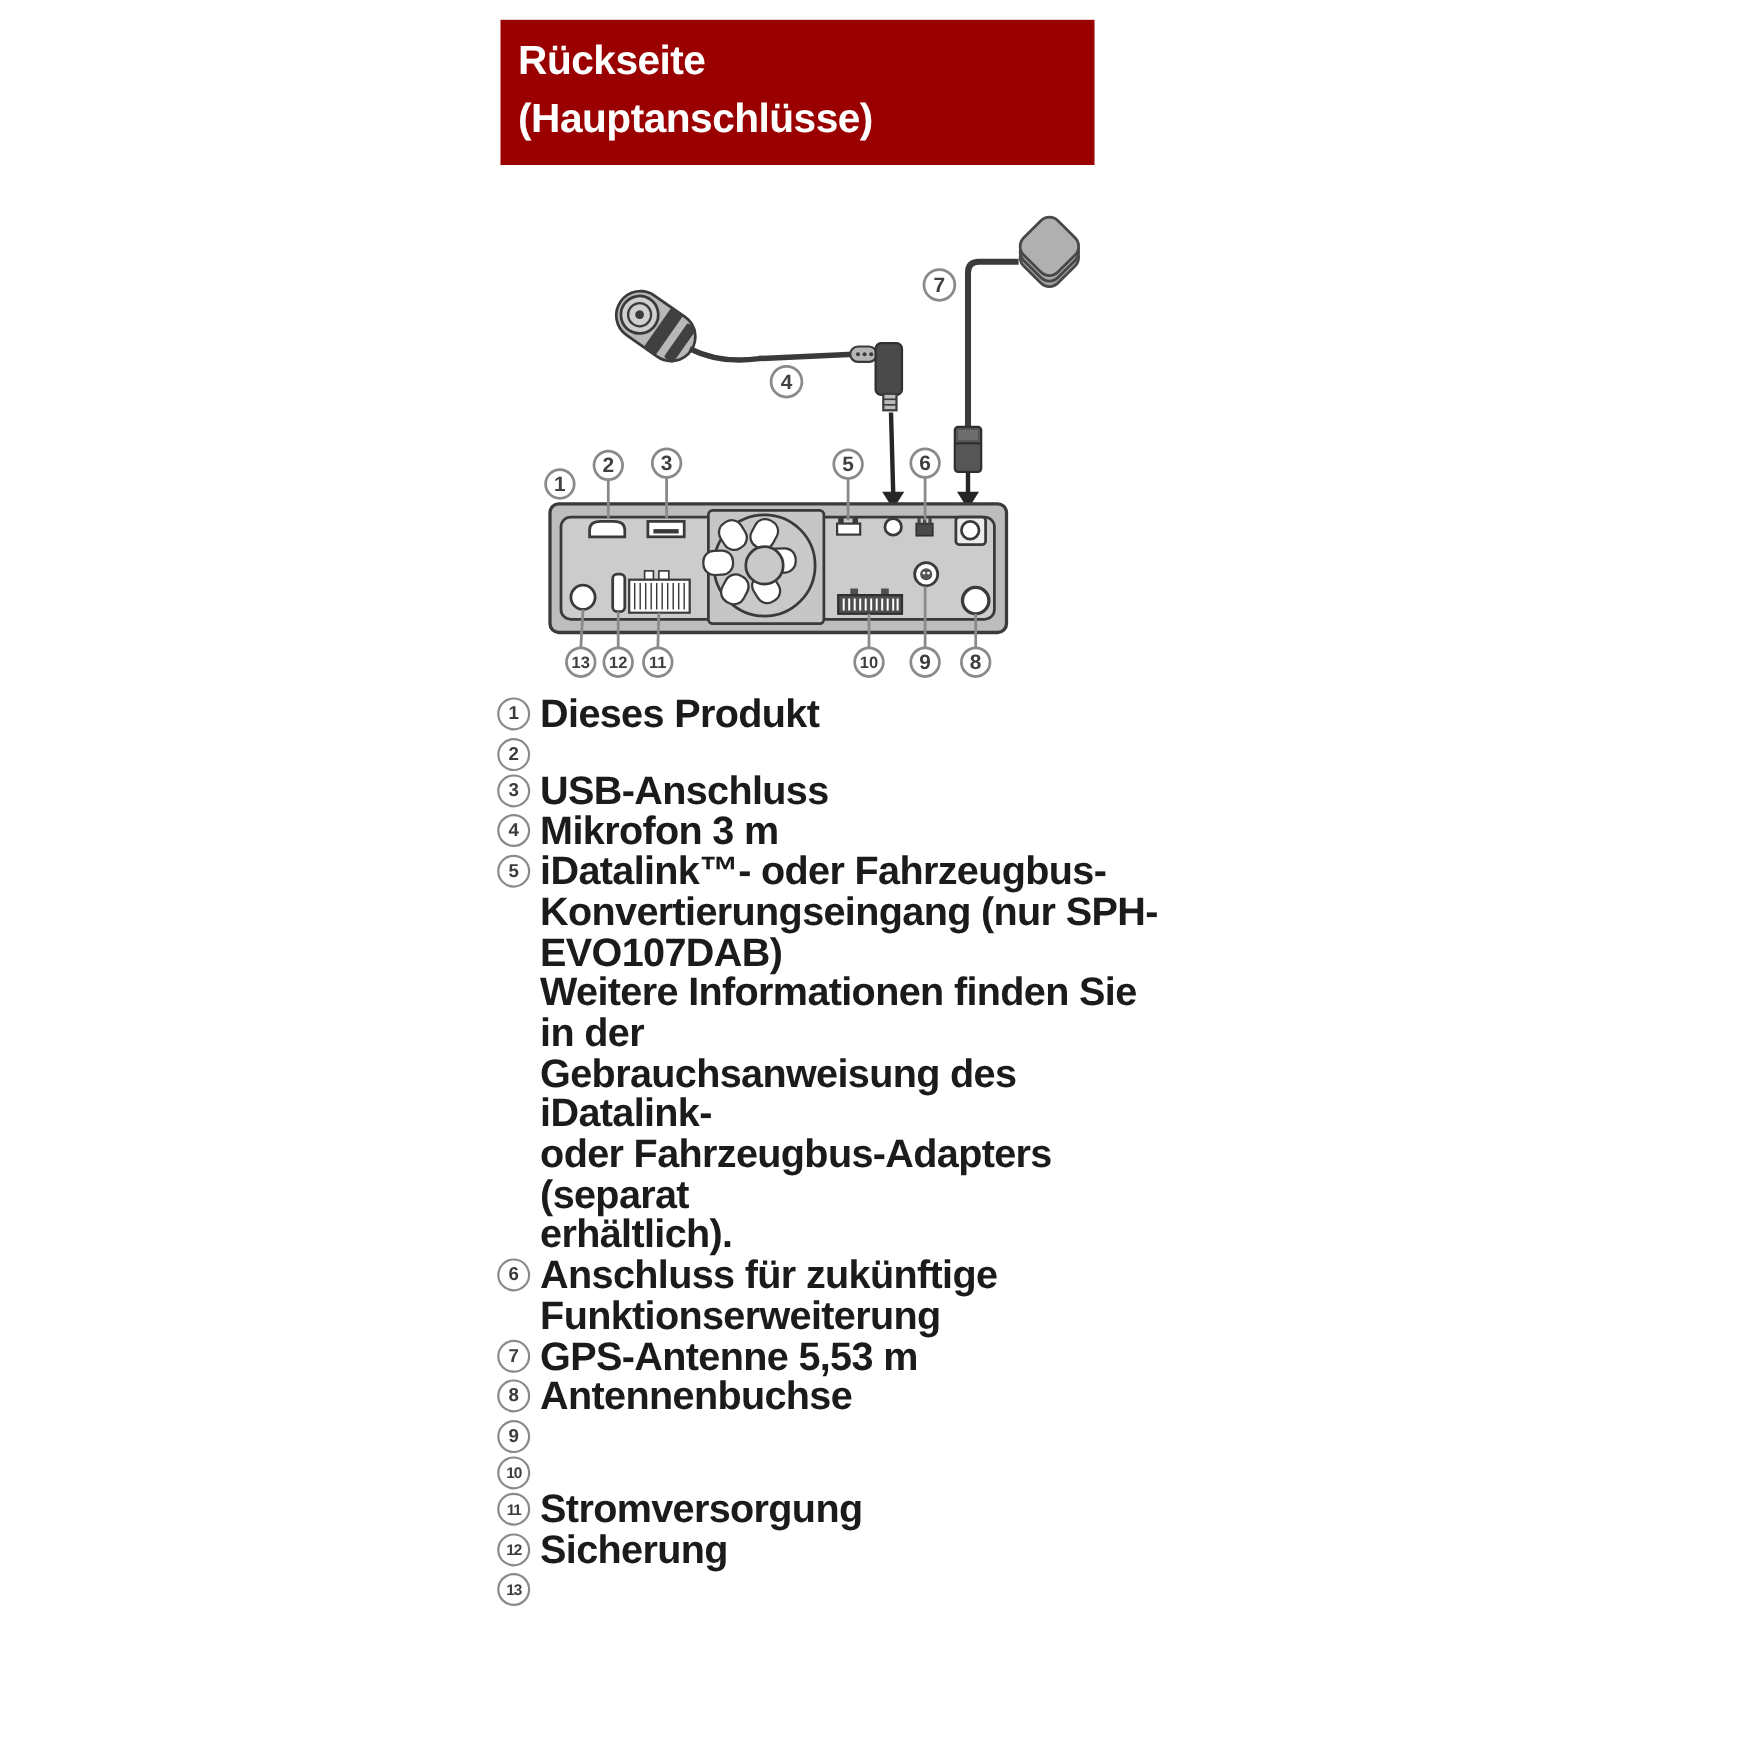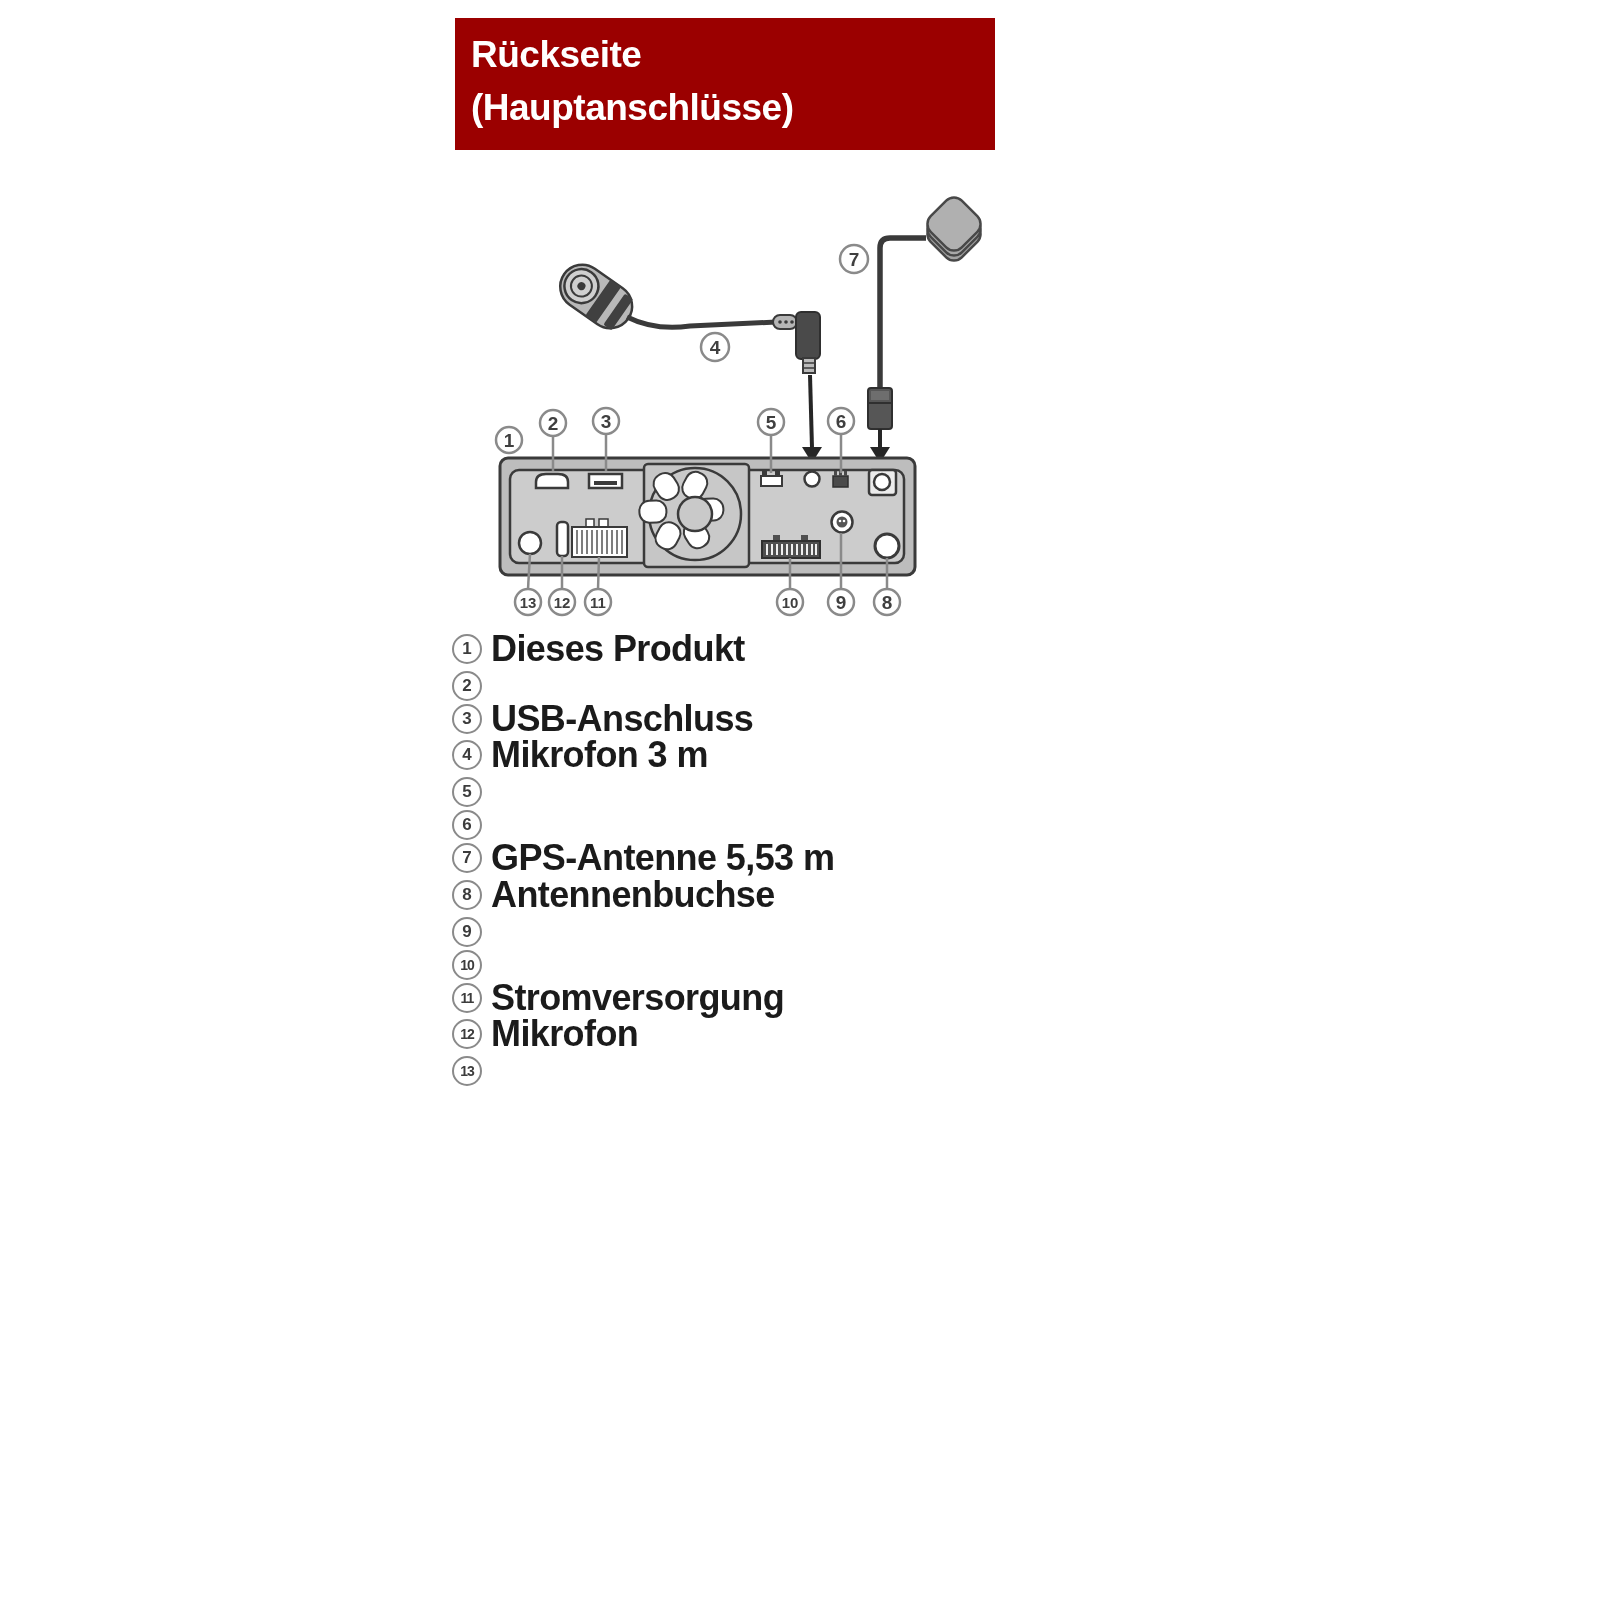--- a/index.html
+++ b/index.html
@@ -227,23 +227,32 @@
   <div class="lrow">
       <span class="cnum">3</span>
       <div class="ltext">USB-Anschluss</div>
     </div>
   <div class="lrow">
       <span class="cnum">4</span>
       <div class="ltext">Mikrofon 3 m</div>
     </div>
   <div class="lrow">
       <span class="cnum">5</span>
+      <div class="ltext">iDatalink™- oder Fahrzeugbus-
+Konvertierungseingang (nur SPH-
+EVO107DAB)
+Weitere Informationen finden Sie in der
+Gebrauchsanweisung des iDatalink-
+oder Fahrzeugbus-Adapters (separat
+erhältlich).</div>
     </div>
   <div class="lrow">
       <span class="cnum">6</span>
+      <div class="ltext">Anschluss für zukünftige
+Funktionserweiterung</div>
     </div>
   <div class="lrow">
       <span class="cnum">7</span>
       <div class="ltext">GPS-Antenne 5,53 m</div>
     </div>
   <div class="lrow">
       <span class="cnum">8</span>
       <div class="ltext">Antennenbuchse</div>
     </div>
   <div class="lrow">
@@ -251,18 +260,18 @@
     </div>
   <div class="lrow two">
       <span class="cnum">10</span>
     </div>
   <div class="lrow two">
       <span class="cnum">11</span>
       <div class="ltext">Stromversorgung</div>
     </div>
   <div class="lrow two">
       <span class="cnum">12</span>
-      <div class="ltext">Mikrofon</div>
+      <div class="ltext">Sicherung</div>
     </div>
   <div class="lrow two">
       <span class="cnum">13</span>
     </div>
 </div>
 
 </body></html>

